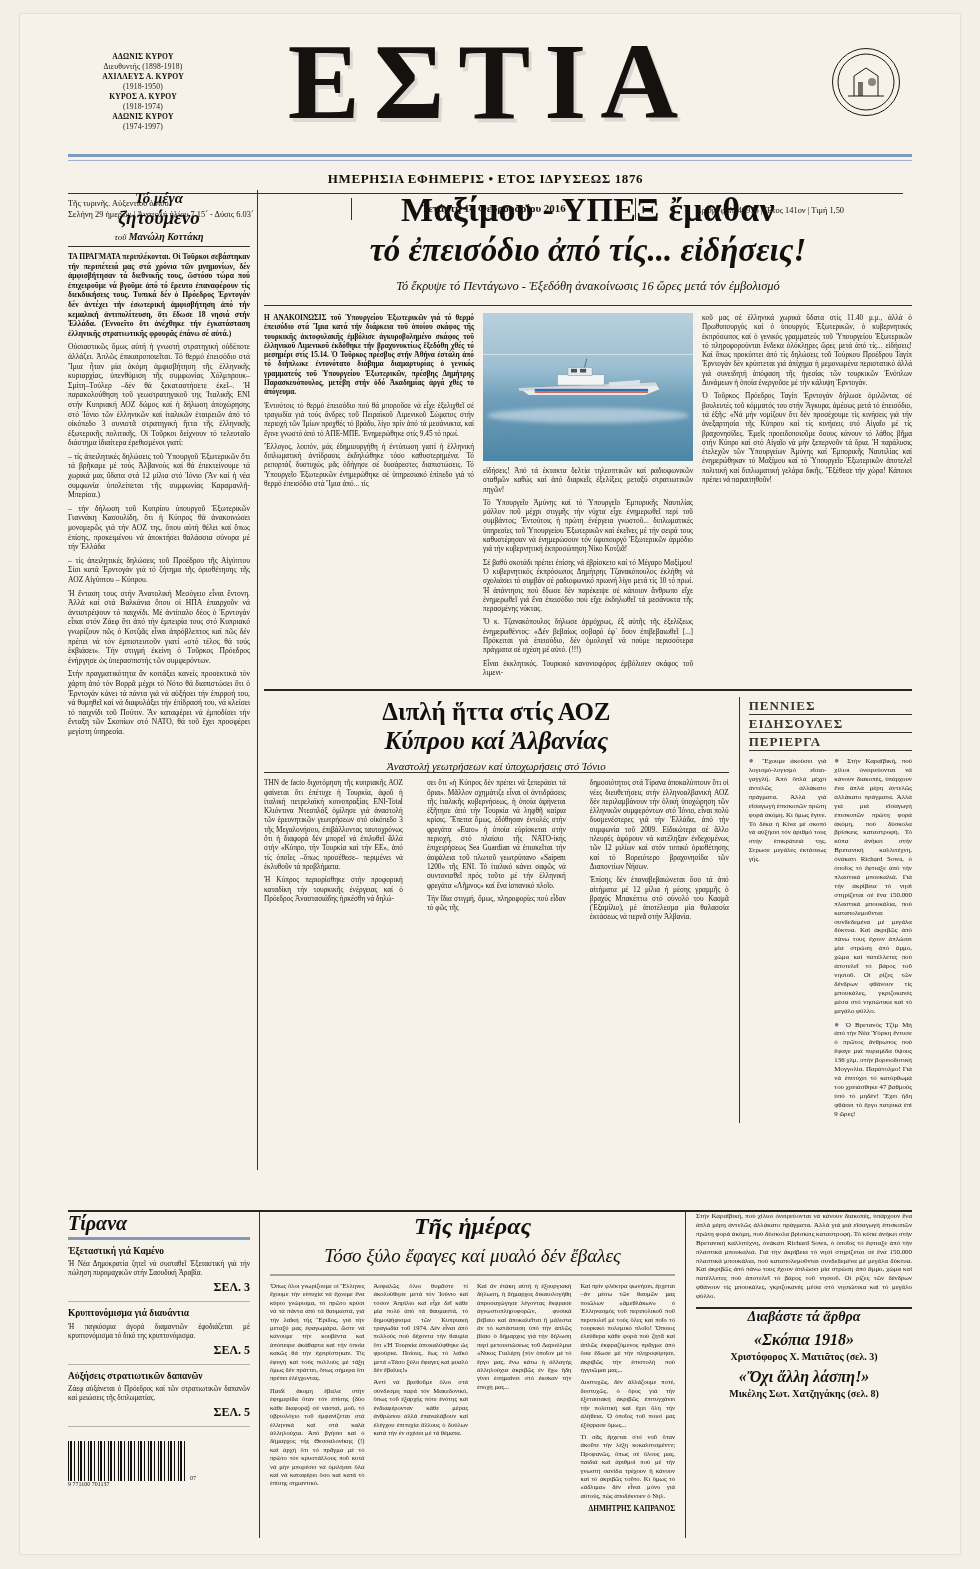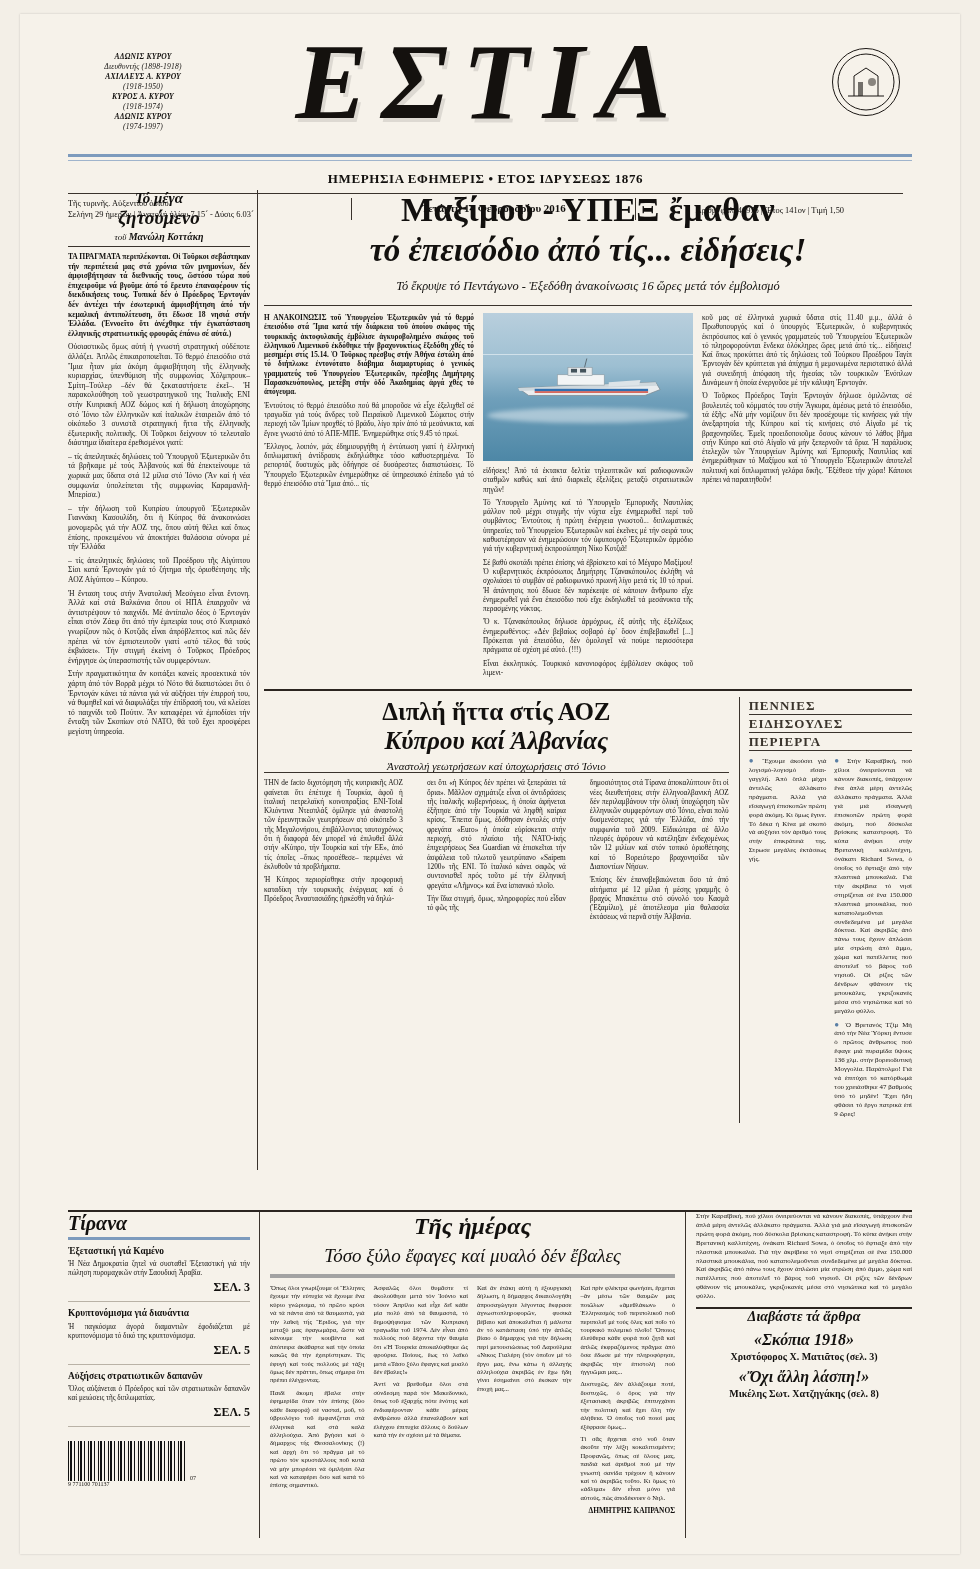--- a/index.html
+++ b/index.html
@@ -16,21 +16,21 @@
     background:#f3efe7;
     padding:0;
   }
   .inner{
     position:absolute;left:20px;top:14px;width:940px;height:1540px;
     background:#f6f2ea;
     box-shadow:0 0 2px rgba(0,0,0,.18);
   }
 
   
-  .masthead{position:relative;height:140px;font-style:italic;}
+  .masthead{position:relative;height:140px;}
   .editors{
     position:absolute;left:48px;top:38px;width:150px;
     text-align:center;font-size:7.6px;line-height:10px;letter-spacing:.2px;
   }
   .editors div{white-space:nowrap;}
   .editors .nm{font-weight:bold;}
   .logo{
     position:absolute;left:180px;top:14px;width:580px;text-align:center;
     font-family:"Liberation Serif", serif;
     font-size:108px;line-height:108px;font-weight:bold;
@@ -150,21 +150,21 @@
   .sim-t{font-size:9.4px;font-weight:bold;line-height:11.4px;}
   .sim-x{font-size:7.2px;line-height:9px;text-align:justify;margin-top:3px;}
   .sim-p{font-size:12px;font-weight:bold;text-align:right;margin-top:2px;}
 
   .barcode{margin-top:10px;display:flex;align-items:flex-end;gap:0;height:44px;}
   .bc{width:118px;height:40px;
      background:repeating-linear-gradient(90deg,#111 0 1px,#f6f2ea 1px 2px,#111 2px 4px,#f6f2ea 4px 6px,#111 6px 7px,#f6f2ea 7px 10px);}
   .bc-n{font-size:6px;margin-left:4px;}
 
   .tis{font-size:24px;font-weight:bold;font-style:italic;text-align:center;line-height:28px;}
-  .tis-sub{font-size:19px;font-style:italic;text-align:center;line-height:24px;margin-top:4px;border-bottom:4px solid #a3a3a3;padding-bottom:6px;}
+  .tis-sub{font-size:19px;font-style:italic;text-align:center;line-height:24px;margin-top:4px;border-bottom:2px solid #a3a3a3;padding-bottom:6px;}
   .tis-cols{display:flex;gap:9px;margin-top:6px;}
   .tis-cols .c{width:25%;}
   .tis-cols p{font-size:6.6px;line-height:8.4px;text-align:justify;margin:0 0 4px 0;}
   .sign{font-size:7.4px;font-weight:bold;text-align:right;margin-top:4px;}
 
   .diav{
     border-top:2px solid #2b2520;margin-top:6px;padding-top:0;text-align:center;
   }
   .diav-t{font-size:14px;font-weight:bold;font-style:italic;}
   .diav-a{font-size:16px;font-weight:bold;font-style:italic;margin-top:6px;}
@@ -337,21 +337,21 @@
             <div class="sim-x">Ἡ Νέα Δημοκρατία ζητεῖ νά συσταθεῖ Ἐξεταστική γιά τήν πώληση πυρομαχικῶν στήν Σαουδική Ἀραβία.</div>
             <div class="sim-p">ΣΕΛ. 3</div>
           </div>
           <div class="sim-item">
             <div class="sim-t">Κρυπτονόμισμα γιά διαυάντια</div>
             <div class="sim-x">Ἡ παγκόσμια ἀγορά διαμαντιῶν ἐφοδιάζεται μέ κρυπτονόμισμα τό δικό της κρυπτονόμισμα.</div>
             <div class="sim-p">ΣΕΛ. 5</div>
           </div>
           <div class="sim-item">
             <div class="sim-t">Αὐξήσεις στρατιωτικῶν δαπανῶν</div>
-            <div class="sim-x">Ὅλος αὐξάνεται ὁ Πρόεδρος καί τῶν στρατιωτικῶν δαπανῶν καί μειώσεις τῆς διπλωματίας.</div>
+            <div class="sim-x">Ζάεφ αὐξάνεται ὁ Πρόεδρος καί τῶν στρατιωτικῶν δαπανῶν καί μειώσεις τῆς διπλωματίας.</div>
             <div class="sim-p">ΣΕΛ. 5</div>
           </div>
 
           <div class="barcode">
             <div class="bc"></div>
             <div class="bc-n">07</div>
           </div>
           <div style="font-size:6px">9 771100 701137</div>
         </div>
 

